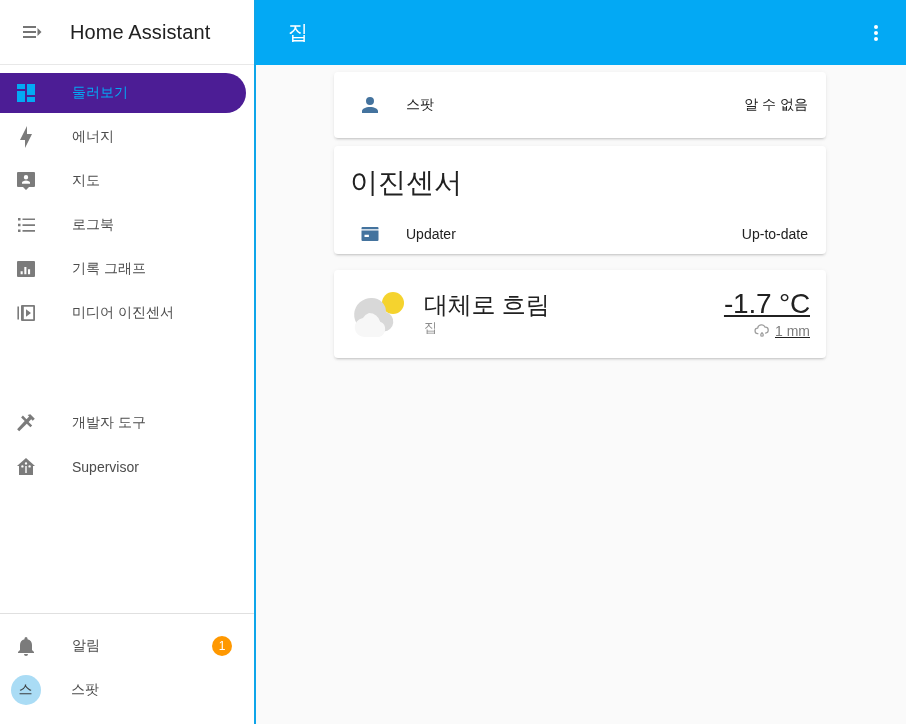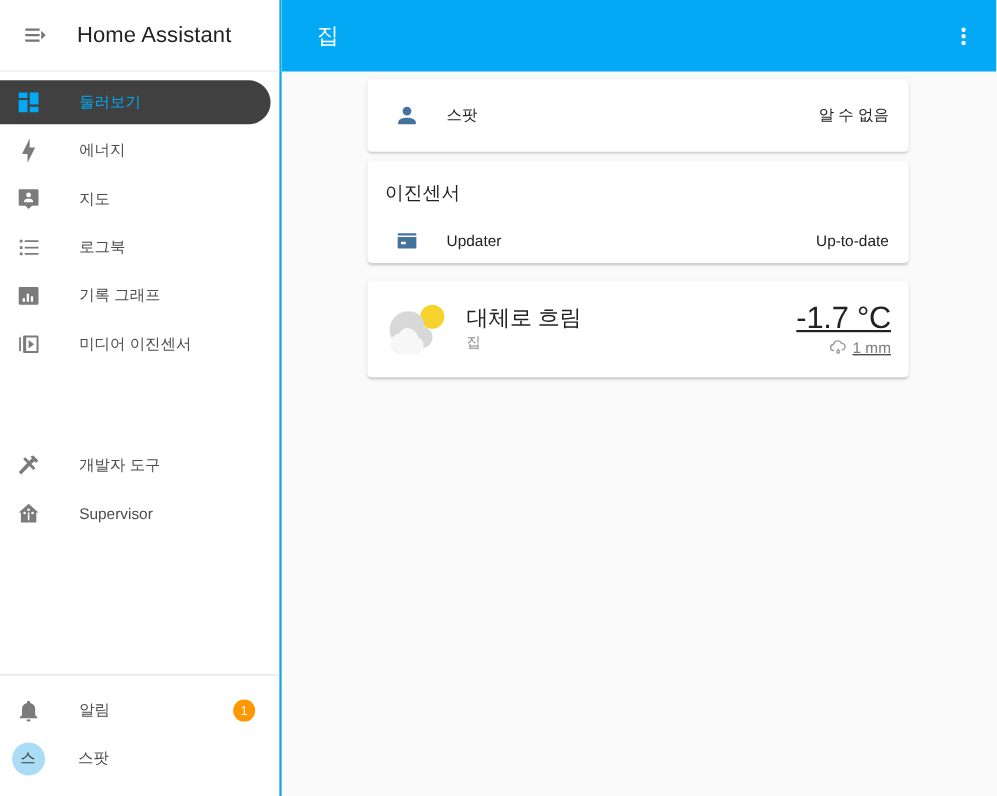--- a/index.html
+++ b/index.html
@@ -85,21 +85,21 @@
     color: #7b7b7b;
   }
   .nav-item .nav-label {
     margin-left: 32px;
     font-size: 14px;
     font-weight: 500;
     color: #4c4c4c;
     white-space: nowrap;
   }
   .nav-item.active {
-    background: #404040;
+    background: #4c1d95;
   }
   .nav-item.active .nav-icon { color: #03a9f4; }
   .nav-item.active .nav-label { color: #03a9f4; }
 
   .nav-spacer { flex: 1 1 auto; }
 
   .nav-divider {
     height: 1px;
     background: #e0e0e0;
     margin: 4px 0 0 0;
@@ -188,21 +188,21 @@
     border-radius: 4px;
     box-shadow: 0 2px 2px 0 rgba(0,0,0,0.07),
                 0 1px 5px 0 rgba(0,0,0,0.06),
                 0 3px 1px -2px rgba(0,0,0,0.08);
     margin-bottom: 8px;
     box-sizing: border-box;
   }
 
   
   .card-title {
-    font-size: 17px;
+    font-size: 28px;
     font-weight: 400;
     color: #212121;
     padding: 18px 16px 4px 16px;
     letter-spacing: 0.1px;
   }
   .entity-row {
     display: flex;
     align-items: center;
     padding: 0 16px;
     height: 40px;
@@ -255,21 +255,21 @@
     width: 60px;
     height: 60px;
     flex-shrink: 0;
   }
   .weather-texts {
     margin-left: 12px;
     flex: 1;
     min-width: 0;
   }
   .weather-cond {
-    font-size: 20px;
+    font-size: 24px;
     font-weight: 400;
     color: #212121;
     line-height: 1.15;
     letter-spacing: -0.2px;
   }
   .weather-loc {
     font-size: 13px;
     color: #8c8c8c;
     margin-top: 1px;
   }

